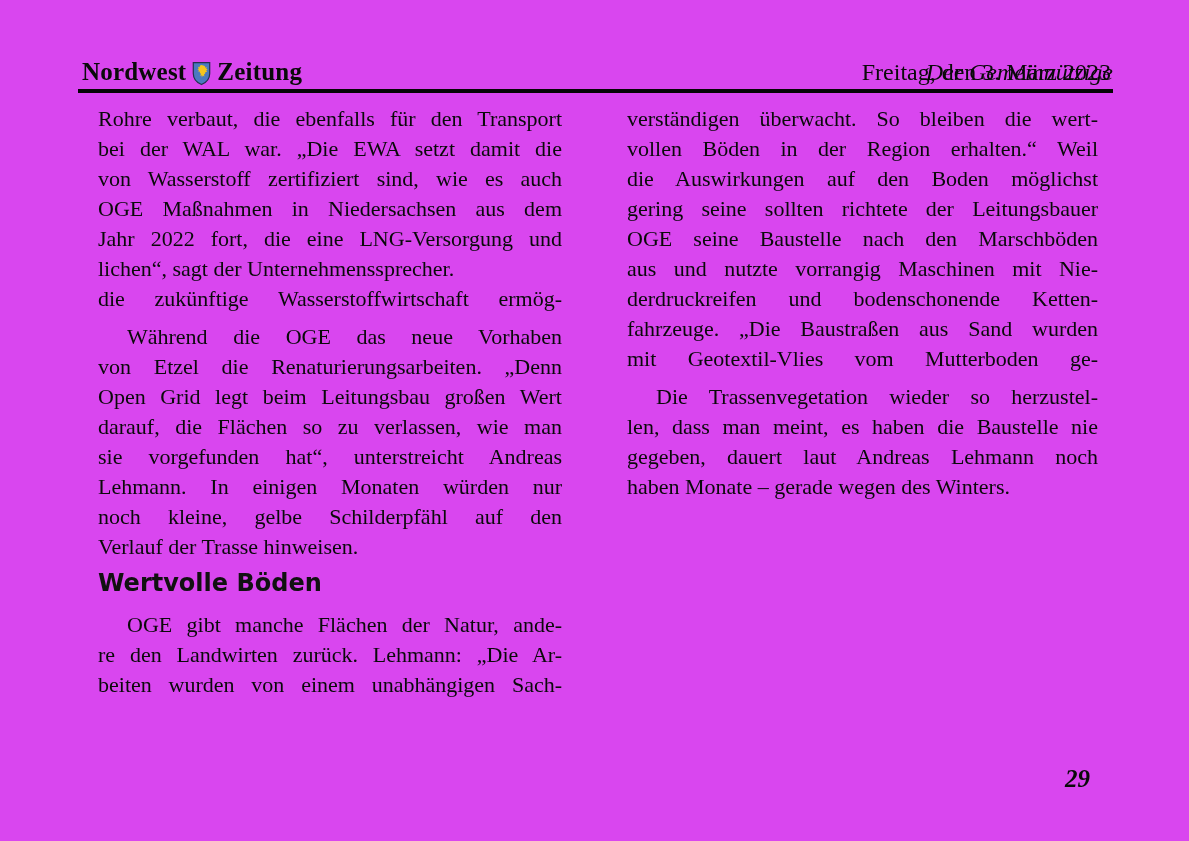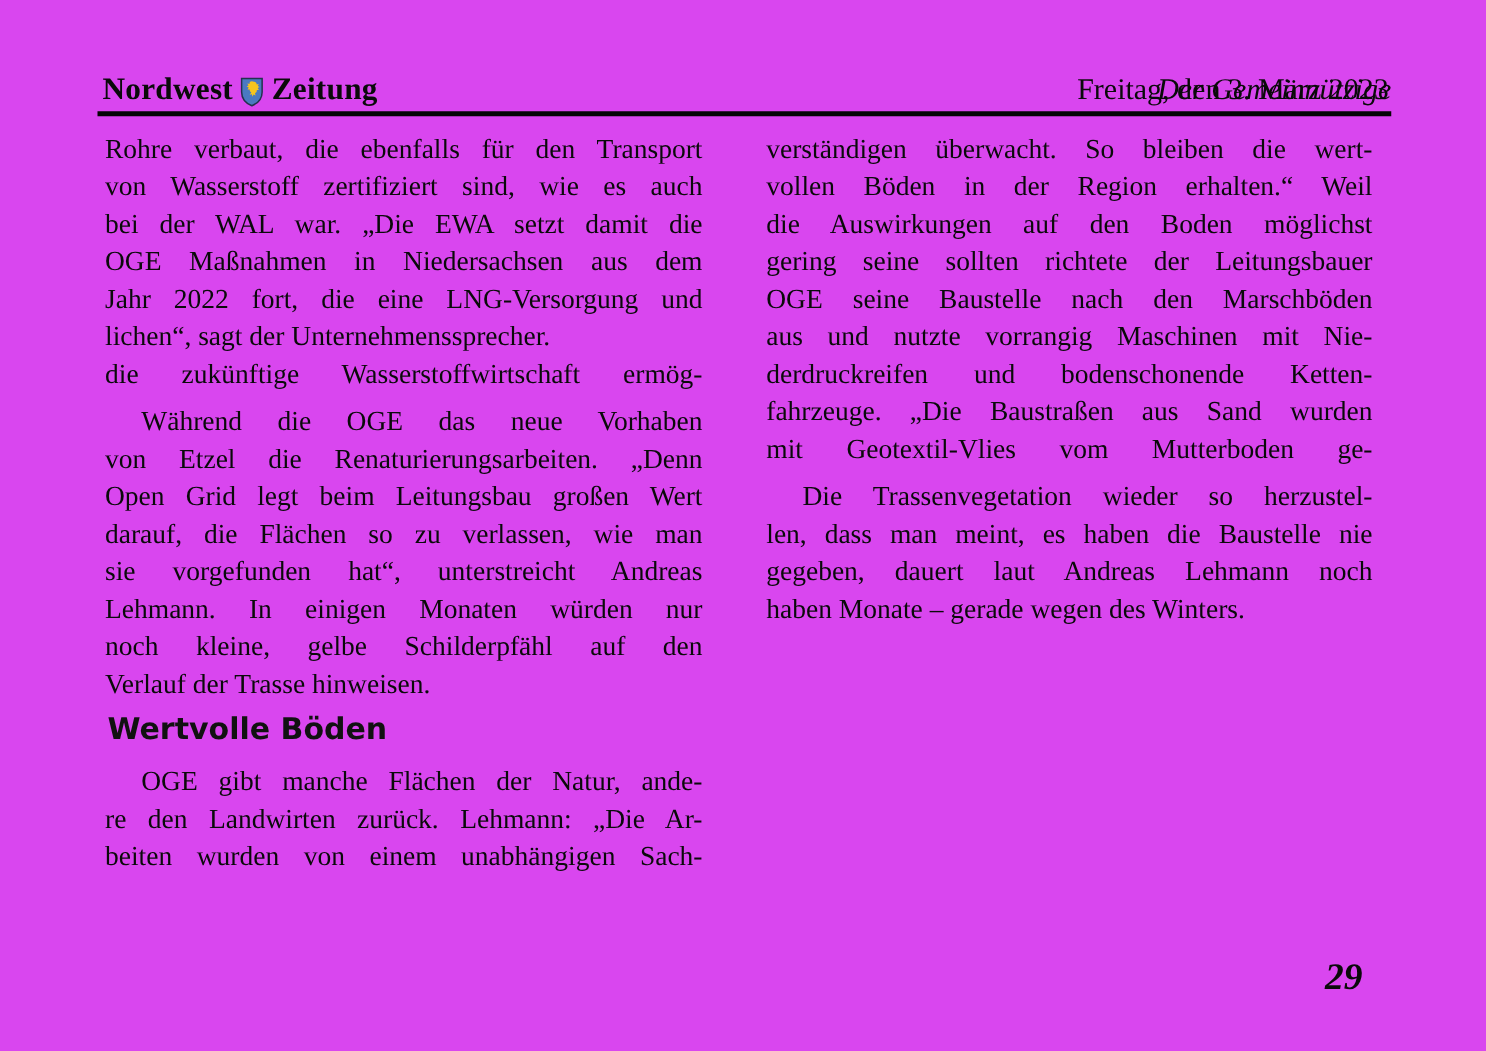--- a/index.html
+++ b/index.html
@@ -11,28 +11,28 @@
          font-size:25px;font-weight:700;letter-spacing:.2px;white-space:nowrap;}
   .crest{display:inline-block;margin:0 1px -3px 1px;}
   .htitle{position:absolute;left:0;bottom:2px;width:100%;text-align:right;
           font-size:24px;white-space:nowrap;font-style:italic;}
   .hdate{position:absolute;right:2px;bottom:2px;font-size:24px;white-space:nowrap;}
   .rule{position:absolute;left:78px;top:89px;width:1035px;height:4px;background:#050505;}
   
   .col{position:absolute;top:104px;font-size:22px;line-height:30px;}
   .col-left{left:82px;width:480px;}
   .col-right{left:611px;width:487px;}
-  .para{margin:0 0 8px 2px;}
+  .para{margin:0 0 8px 16px;}
   .jline{text-align:justify;text-align-last:justify;white-space:nowrap;}
   .jline.end{text-align-last:left;}
   .jline.indent{padding-left:29px;}
   .headline{font-family:"DejaVu Sans","Liberation Sans",sans-serif;font-size:24px;
-            font-weight:700;line-height:26px;margin:5px 0 14px 4px;color:#111;}
+            font-weight:700;line-height:26px;margin:5px 0 14px 16px;color:#111;}
   
-  .pagenum{position:absolute;right:99px;top:765px;font-size:30px;font-weight:700;
+  .pagenum{position:absolute;right:99px;top:765px;font-size:25px;font-weight:700;
            font-style:italic;}
 </style>
 </head>
 <body>
 
 <div class="page">
 
   <div class="header">
     <div class="brand">
       <span>Nordwest</span>
@@ -44,22 +44,22 @@
     </div>
     <div class="htitle">Der Gemeinnützige</div>
     <div class="hdate">Freitag, den 3. März 2023</div>
   </div>
 
   <div class="rule"></div>
 
   <div class="col col-left">
       <div class="para">
         <div class="jline">Rohre verbaut, die ebenfalls für den Transport</div>
+        <div class="jline">bei der WAL war. „Die EWA setzt damit die</div>
         <div class="jline">von Wasserstoff zertifiziert sind, wie es auch</div>
-        <div class="jline">bei der WAL war. „Die EWA setzt damit die</div>
         <div class="jline">OGE Maßnahmen in Niedersachsen aus dem</div>
         <div class="jline">Jahr 2022 fort, die eine LNG-Versorgung und</div>
         <div class="jline end">lichen“, sagt der Unternehmenssprecher.</div>
         <div class="jline">die zukünftige Wasserstoffwirtschaft ermög-</div>
       </div>
       <div class="para">
         <div class="jline indent">Während die OGE das neue Vorhaben</div>
         <div class="jline">von Etzel die Renaturierungsarbeiten. „Denn</div>
         <div class="jline">Open Grid legt beim Leitungsbau großen Wert</div>
         <div class="jline">darauf, die Flächen so zu verlassen, wie man</div>

